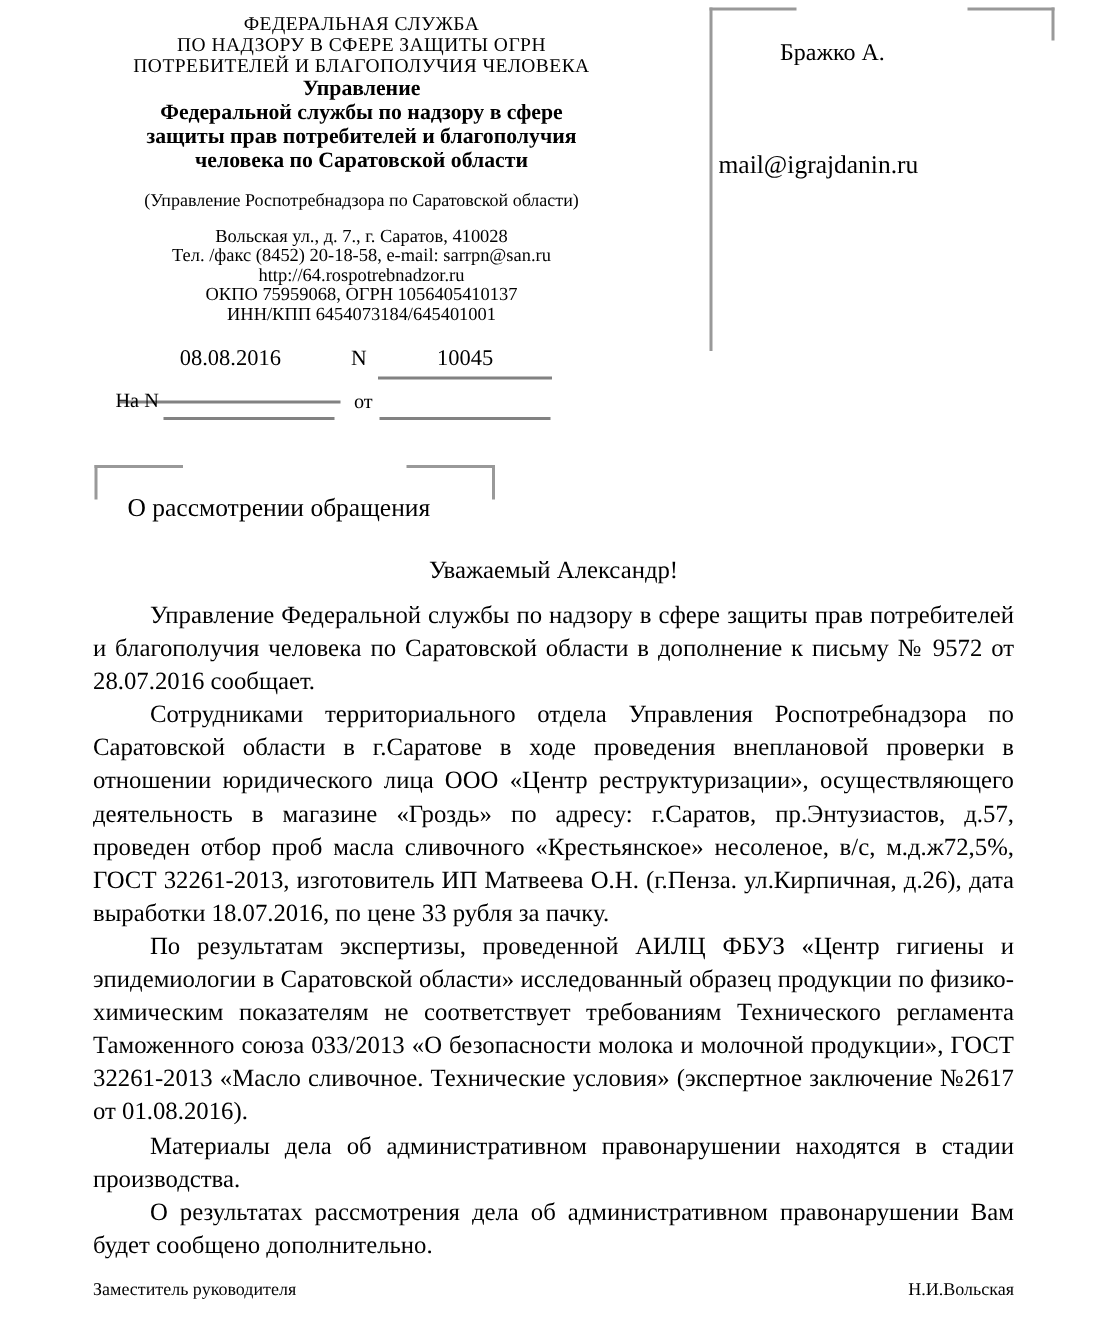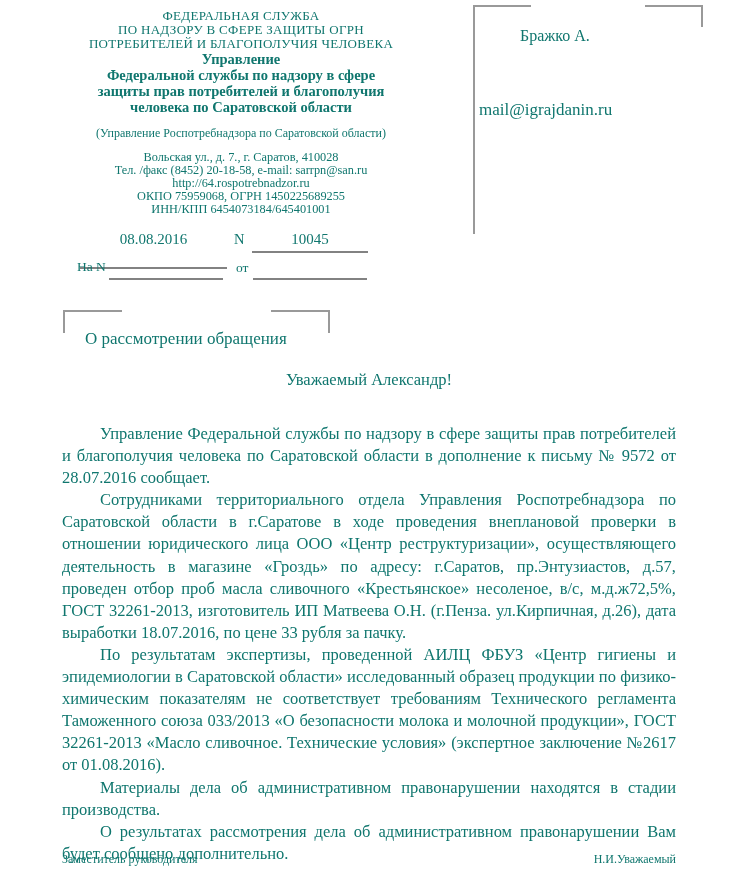--- a/index.html
+++ b/index.html
@@ -1,18 +1,18 @@
 <!DOCTYPE html>
 <html style="--mark: #999999; --line: #828282; --text: #000000; --background: #ffffff;"><head>
 <meta charset="utf-8">
 <style>
   html,body{margin:0;padding:0;background:#ffffff;}
   .page{
     position:relative;width:710px;height:884px;background:#fff;
-    font-family:"Liberation Serif","DejaVu Serif",serif;color:#0f766e;overflow:hidden;
+    font-family:"Liberation Serif","DejaVu Serif",serif;color:#000000;overflow:hidden;
   }
   .abs{position:absolute;}
 
   
   .letterhead{left:62px;top:9px;width:358px;text-align:center;}
   .org-caps{font-size:13px;line-height:14px;letter-spacing:.3px;}
   .org-bold{font-weight:bold;font-size:14.5px;line-height:16px;margin-top:0;}
   .org-paren{font-size:12px;line-height:13px;margin-top:12px;}
   .org-address{font-size:12.3px;line-height:12.9px;margin-top:11px;}
 
@@ -34,21 +34,21 @@
   .ref-n{left:234px;top:231px;font-size:14.5px;}
   .ref-num{left:252px;top:231px;width:116px;text-align:center;font-size:15px;padding-bottom:3px;border-bottom:2px solid var(--line,#828282);}
   .ref-na{left:77px;top:259px;font-size:13.5px;}
   .ref-ul1{left:109px;top:259px;width:114px;height:19px;border-bottom:2px solid var(--line,#828282);}
   .ref-ot{left:236px;top:260px;font-size:13.5px;}
   .ref-ul2{left:253px;top:259px;width:114px;height:19px;border-bottom:2px solid var(--line,#828282);}
 
   
   .subject{left:85px;top:329px;font-size:17px;}
   .greeting{left:62px;top:370px;width:614px;text-align:center;font-size:16.5px;}
-  .body-text{left:62px;top:399px;width:614px;margin-top:24px;}
+  .body-text{left:62px;top:399px;width:614px;}
   .body-text p{margin:0;font-size:16.5px;line-height:22.1px;text-indent:38px;text-align:justify;}
   .signature{left:62px;top:852px;width:614px;display:flex;justify-content:space-between;font-size:12px;}
 </style>
 </head>
 <body>
 
 <div class="page">
 
   <div class="abs letterhead">
     <div class="org-caps">
@@ -60,21 +60,21 @@
       <div>Управление</div>
       <div>Федеральной службы по надзору в сфере</div>
       <div>защиты прав потребителей и благополучия</div>
       <div>человека по Саратовской области</div>
     </div>
     <div class="org-paren">(Управление Роспотребнадзора по Саратовской области)</div>
     <div class="org-address">
       <div>Вольская ул., д. 7., г. Саратов, 410028</div>
       <div>Тел. /факс (8452) 20-18-58, e-mail: sarrpn@san.ru</div>
       <div>http://64.rospotrebnadzor.ru</div>
-      <div>ОКПО 75959068, ОГРН 1450225689255</div>
+      <div>ОКПО 75959068, ОГРН 1056405410137</div>
       <div>ИНН/КПП 6454073184/645401001</div>
     </div>
   </div>
 
   <div class="corner tl m-addr-l"></div>
   <div class="corner tr m-addr-r"></div>
 
   <div class="abs addr-name">Бражко А.</div>
   <div class="abs addr-email">mail@igrajdanin.ru</div>
 
@@ -96,16 +96,16 @@
   <div class="abs body-text">
     <p>Управление Федеральной службы по надзору в сфере защиты прав потребителей и благополучия человека по Саратовской области в дополнение к письму № 9572 от 28.07.2016 сообщает.</p>
     <p>Сотрудниками территориального отдела Управления Роспотребнадзора по Саратовской области в г.Саратове в ходе проведения внеплановой проверки в отношении юридического лица ООО «Центр реструктуризации», осуществляющего деятельность в магазине «Гроздь» по адресу: г.Саратов, пр.Энтузиастов, д.57, проведен отбор проб масла сливочного «Крестьянское» несоленое, в/с, м.д.ж72,5%, ГОСТ 32261-2013, изготовитель ИП Матвеева О.Н. (г.Пенза. ул.Кирпичная, д.26), дата выработки 18.07.2016, по цене 33 рубля за пачку.</p>
     <p>По результатам экспертизы, проведенной АИЛЦ ФБУЗ «Центр гигиены и эпидемиологии в Саратовской области» исследованный образец продукции по физико-химическим показателям не соответствует требованиям Технического регламента Таможенного союза 033/2013 «О безопасности молока и молочной продукции», ГОСТ 32261-2013 «Масло сливочное. Технические условия» (экспертное заключение №2617 от 01.08.2016).</p>
     <p>Материалы дела об административном правонарушении находятся в стадии производства.</p>
     <p>О результатах рассмотрения дела об административном правонарушении Вам будет сообщено дополнительно.</p>
   </div>
 
   <div class="abs signature">
     <span>Заместитель руководителя</span>
-    <span>Н.И.Уважаемый</span>
+    <span>Н.И.Вольская</span>
   </div>
 
 </div>
 
 </body></html>

